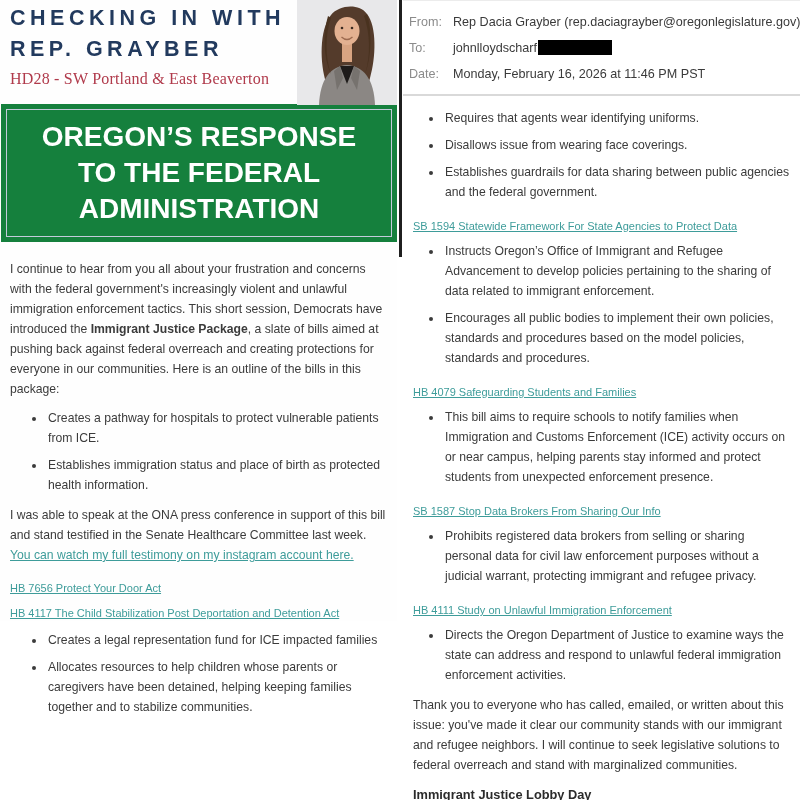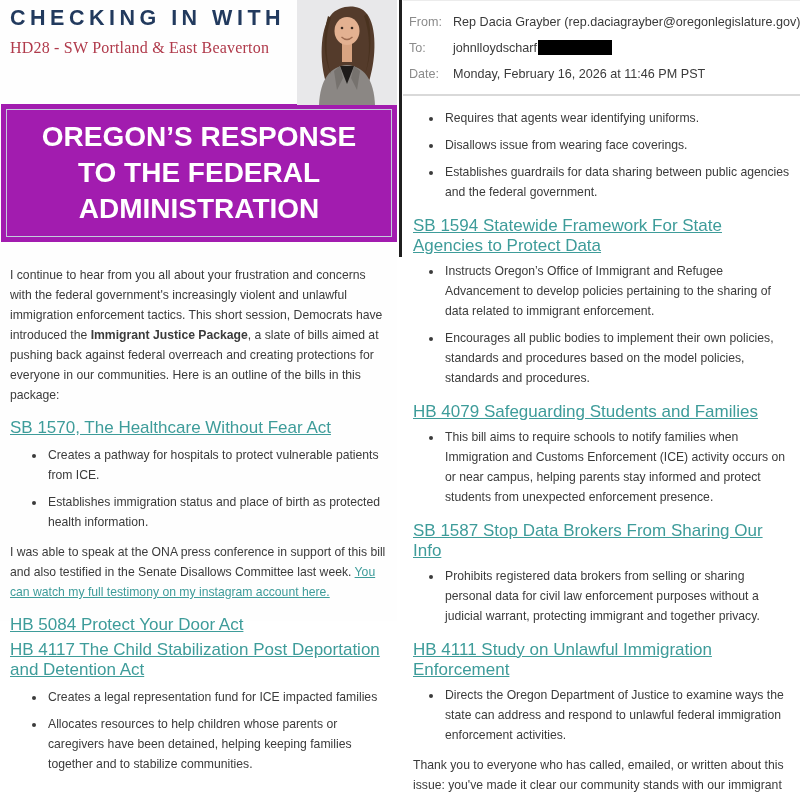--- a/index.html
+++ b/index.html
@@ -13,30 +13,30 @@
   
   .col-left{position:absolute;top:0;left:0;width:397px;height:621px;background:#fefefe;}
   .masthead{position:relative;height:104px;}
   .mh-line{font-weight:700;font-size:21.5px;letter-spacing:4.5px;color:#223a5e;
            line-height:31px;padding-left:10px;white-space:nowrap;}
   .mh-line.first{padding-top:3px;}
   .mh-district{font-family:"Liberation Serif","DejaVu Serif",serif;font-size:16px;
            color:#b03a4b;padding-left:10px;margin-top:5px;letter-spacing:0.2px;}
   .photo{position:absolute;top:0;right:0;width:100px;height:105px;z-index:3;}
 
-  .banner{position:relative;z-index:1;background:#a21caf;padding:5px;height:138px;
-          box-sizing:border-box;margin:0 0 6px 1px;}
+  .banner{position:relative;z-index:1;background:#15803d;padding:5px;height:138px;
+          box-sizing:border-box;margin:0 0 0 1px;}
   .banner-inner{border:1.5px solid #c3cbdb;width:100%;height:100%;box-sizing:border-box;
           display:flex;align-items:center;justify-content:center;text-align:center;padding:0 12px;}
   .banner-title{color:#ffffff;font-size:28px;font-weight:800;line-height:36px;}
 
   .body-left{padding:17px 8px 0 10px;font-size:12.2px;line-height:20px;color:#3b3b3b;}
   .body-left p{margin:0 0 9px 0;}
   .bill-link{display:inline-block;color:#3e9c9a;text-decoration:underline;
-             margin:4px 0 1px 0;font-size:17px;cursor:pointer;}
+             margin:4px 0 1px 0;font-size:11px;cursor:pointer;}
   .inline-link{color:#3e9c9a;text-decoration:underline;cursor:pointer;}
   ul.bullets{margin:6px 0 10px 0;padding-left:36px;}
   ul.bullets li{margin-bottom:7px;padding-left:2px;}
 
   
   .vbar{position:absolute;top:0;left:399px;width:3px;height:257px;background:#1f1f1f;z-index:5;}
 
   
   .col-right{position:absolute;top:0;left:403px;width:397px;height:660px;background:#ffffff;}
   .email-header{border-top:1px solid #ececec;border-bottom:2px solid #d9d9d9;
@@ -55,20 +55,21 @@
 </style>
 </head>
 <body>
 
 <div class="page">
 
   <div class="col-left">
 
     <div class="masthead">
       <div class="mh-line first">CHECKING IN WITH</div>
+      <div class="mh-line">REP. GRAYBER</div>
       <div class="mh-district">HD28 - SW Portland &amp; East Beaverton</div>
 
       <svg class="photo" viewBox="0 0 100 105" aria-hidden="true">
         <rect width="100" height="105" fill="#e8e8ea"></rect>
         <path d="M29,82 C23,64 22,30 34,15 C42,5 62,3 70,14 C80,26 79,58 73,78 C71,86 67,92 63,95 L36,94 C33,90 30,86 29,82 Z" fill="#543b2b"></path>
         <rect x="45" y="40" width="10" height="22" fill="#d8a482"></rect>
         <ellipse cx="50" cy="31" rx="12.5" ry="14" fill="#e3b191"></ellipse>
         <circle cx="45" cy="28" r="1.3" fill="#3a2a20"></circle>
         <circle cx="55" cy="28" r="1.3" fill="#3a2a20"></circle>
         <path d="M44.5,37 Q50,42 55.5,37" stroke="#9c6a4f" fill="none" stroke-width="1.4"></path>
@@ -83,29 +84,28 @@
 
     <div class="banner">
       <div class="banner-inner">
         <div class="banner-title">OREGON’S RESPONSE TO THE FEDERAL ADMINISTRATION</div>
       </div>
     </div>
 
     <div class="body-left">
       <p><span>I continue to hear from you all about your frustration and concerns with the federal government's increasingly violent and unlawful immigration enforcement tactics. This short session, Democrats have introduced the </span><b>Immigrant Justice Package</b><span>, a slate of bills aimed at pushing back against federal overreach and creating protections for everyone in our communities. Here is an outline of the bills in this package:</span></p>
 
-      <a class="bill-link">SB 1570, The Healthcare Without Fear Act</a>
       <ul class="bullets">
         <li>Creates a pathway for hospitals to protect vulnerable patients from ICE.</li>
         <li>Establishes immigration status and place of birth as protected health information.</li>
       </ul>
 
-      <p><span>I was able to speak at the ONA press conference in support of this bill and also testified in the Senate Disallows Committee last week. </span><a class="inline-link">You can watch my full testimony on my instagram account here.</a></p>
+      <p><span>I was able to speak at the ONA press conference in support of this bill and stand testified in the Senate Healthcare Committee last week. </span><a class="inline-link">You can watch my full testimony on my instagram account here.</a></p>
 
-      <a class="bill-link">HB 5084 Protect Your Door Act</a>
+      <a class="bill-link">HB 7656 Protect Your Door Act</a>
 
       <a class="bill-link">HB 4117 The Child Stabilization Post Deportation and Detention Act</a>
       <ul class="bullets">
         <li>Creates a legal representation fund for ICE impacted families</li>
         <li>Allocates resources to help children whose parents or caregivers have been detained, helping keeping families together and to stabilize communities.</li>
       </ul>
 
       
     </div>
   </div>
@@ -142,21 +142,21 @@
         <li>Encourages all public bodies to implement their own policies, standards and procedures based on the model policies, standards and procedures.</li>
       </ul>
 
       <a class="bill-link">HB 4079 Safeguarding Students and Families</a>
       <ul class="bullets">
         <li>This bill aims to require schools to notify families when Immigration and Customs Enforcement (ICE) activity occurs on or near campus, helping parents stay informed and protect students from unexpected enforcement presence.</li>
       </ul>
 
       <a class="bill-link">SB 1587 Stop Data Brokers From Sharing Our Info</a>
       <ul class="bullets">
-        <li>Prohibits registered data brokers from selling or sharing personal data for civil law enforcement purposes without a judicial warrant, protecting immigrant and together privacy.</li>
+        <li>Prohibits registered data brokers from selling or sharing personal data for civil law enforcement purposes without a judicial warrant, protecting immigrant and refugee privacy.</li>
       </ul>
 
       <a class="bill-link">HB 4111 Study on Unlawful Immigration Enforcement</a>
       <ul class="bullets">
         <li>Directs the Oregon Department of Justice to examine ways the state can address and respond to unlawful federal immigration enforcement activities.</li>
       </ul>
 
       <p>Thank you to everyone who has called, emailed, or written about this issue: you've made it clear our community stands with our immigrant and refugee neighbors. I will continue to seek legislative solutions to federal overreach and stand with marginalized communities.</p>
       <p class="lobby">Immigrant Justice Lobby Day</p>
     </div>

